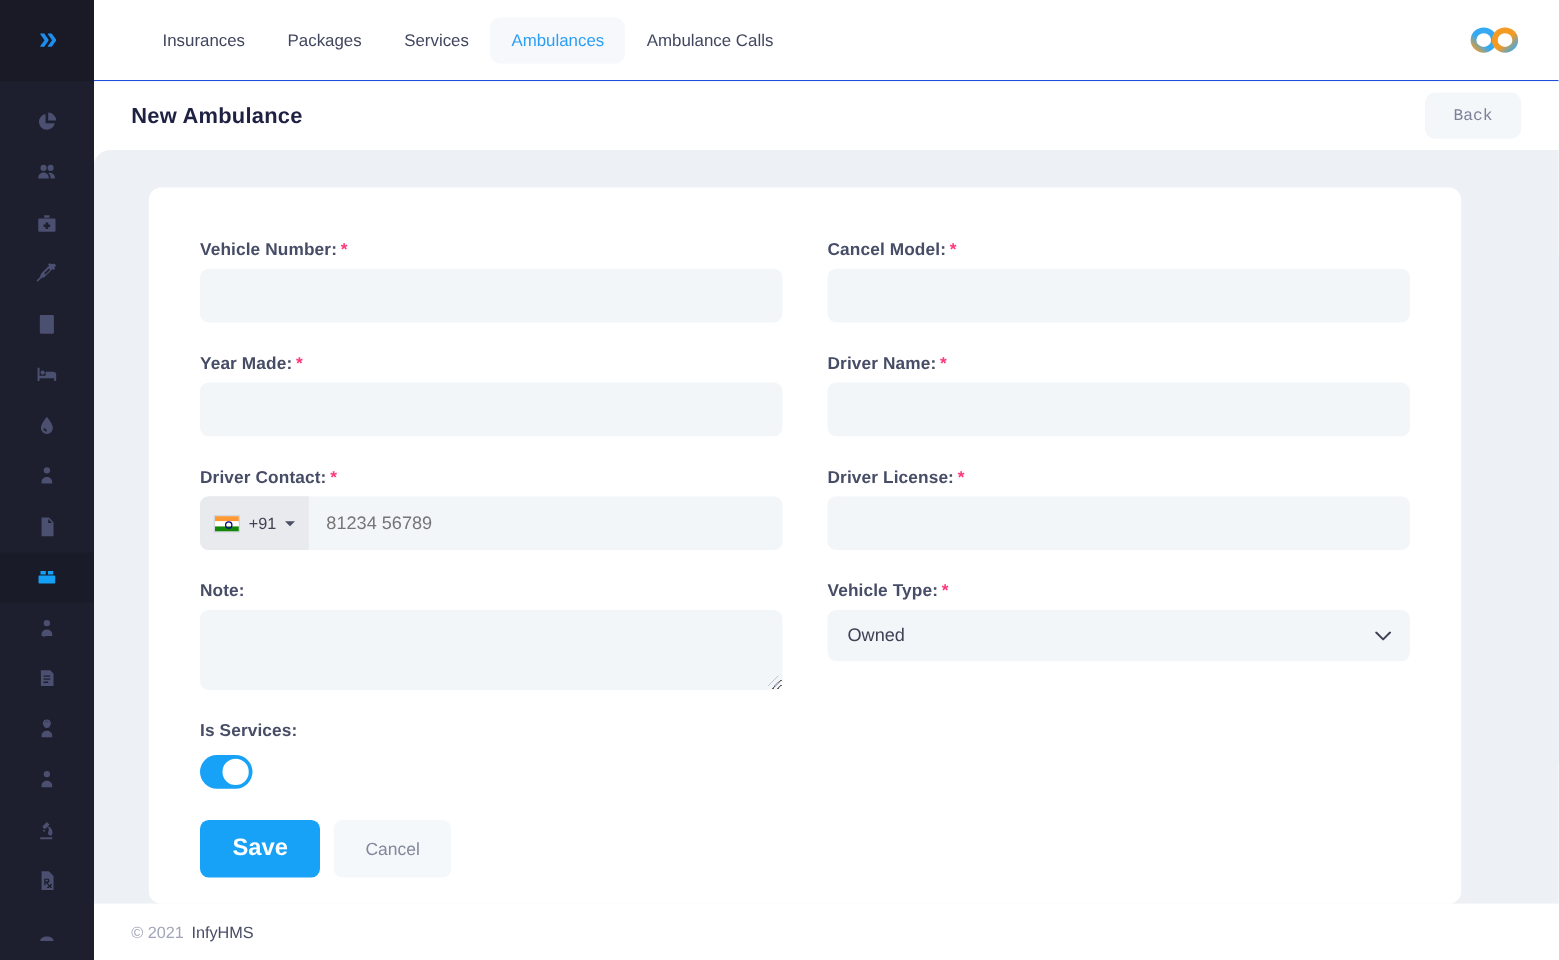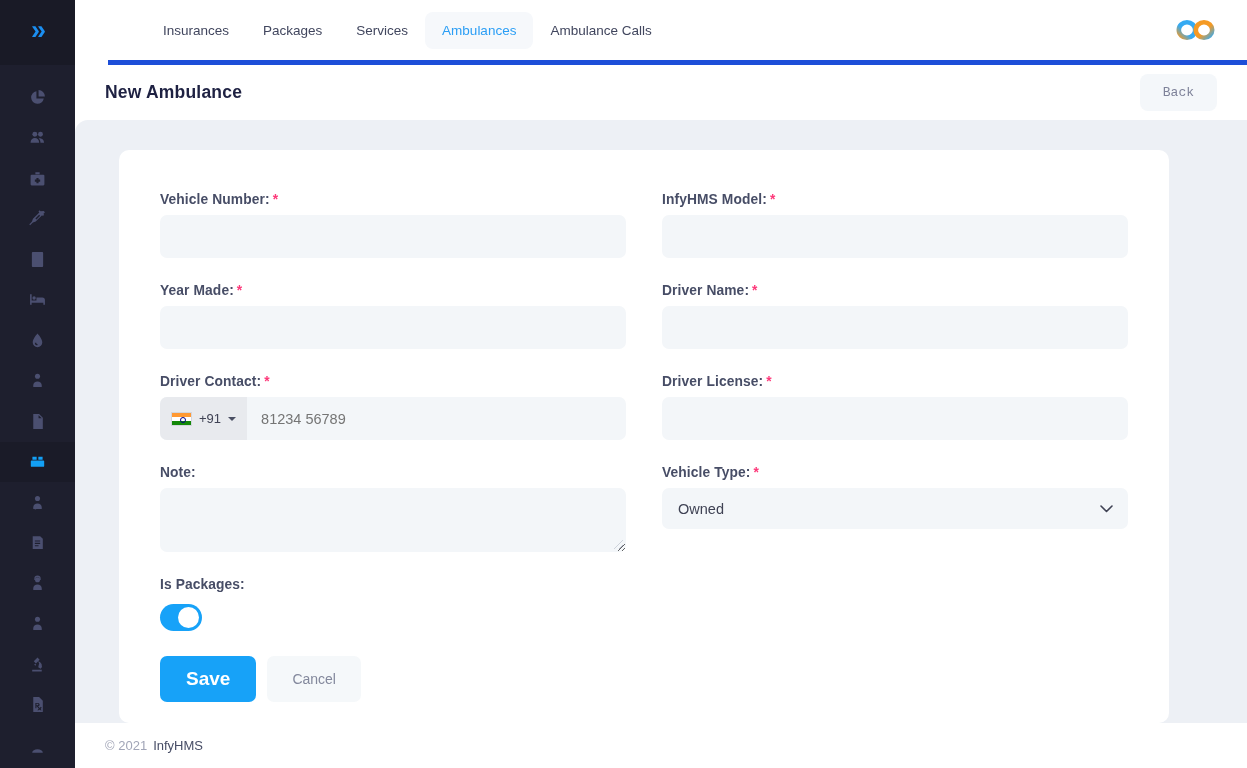--- a/index.html
+++ b/index.html
@@ -18,21 +18,21 @@
     justify-content:center; cursor:pointer; color:#4b4f70; }
   .s-item svg { width:17px; height:17px; fill:#4b4f70; }
   .s-item.active { background:#17182383; }
   .s-item.active svg { fill:#13a0f5; }
 
   
   .main { margin-left:75px; width:1172px; height:768px; display:flex;
     flex-direction:column; }
 
   .topbar { height:65px; background:#fff; display:flex; align-items:center;
-    padding:0 31px 0 38px; border-bottom:5px solid #1d4ed8; flex:0 0 auto;margin-left:33px; }
+    padding:0 31px 0 38px; border-bottom:1px solid #1d4ed8; flex:0 0 auto; }
   .tabs { display:flex; align-items:center; flex:1; }
   .tab { font-size:13.5px; font-weight:500; color:#41465e; padding:11px 17px;
     border-radius:8px; cursor:pointer; white-space:nowrap; }
   .tab.active { color:#2b9ef5; background:#f6f8fb; }
 
   .page-header { height:55px; background:#fff; display:flex; align-items:center;
     justify-content:space-between; padding:0 30px; flex:0 0 auto; }
   .page-title { font-size:17.5px; font-weight:700; color:#1e2142; letter-spacing:.2px; }
   .back-btn { background:#f4f7fa; color:#7e8299; border:none; font-size:13px;
     padding:11px 23px; border-radius:8px; cursor:pointer;
@@ -253,21 +253,21 @@
   <div class="content">
     <div class="card">
       <div class="form-grid">
 
         <div class="fg">
           <label class="f-label"><span>Vehicle Number:</span><span class="req">*</span></label>
           <input class="t-input" type="text" value="" style="">
         </div>
 
         <div class="fg">
-          <label class="f-label"><span>InfyHMS Model:</span><span class="req">*</span></label>
+          <label class="f-label"><span>Cancel Model:</span><span class="req">*</span></label>
           <input class="t-input" type="text" value="" style="">
         </div>
 
         <div class="fg">
           <label class="f-label"><span>Year Made:</span><span class="req">*</span></label>
           <input class="t-input" type="text" value="" style="">
         </div>
 
         <div class="fg">
           <label class="f-label"><span>Driver Name:</span><span class="req">*</span></label>
@@ -309,21 +309,21 @@
             <select class="t-select">
               <option>Owned</option>
             </select>
             <svg class="select-chevron" width="13" height="8" viewBox="0 0 13 8">
               <path d="M1 1l5.5 5.5L12 1" fill="none" stroke="#3f4254" stroke-width="1.6" stroke-linecap="round" stroke-linejoin="round"></path>
             </svg>
           </div>
         </div>
 
         <div class="fg full" style="margin-bottom:22px;">
-          <label class="f-label" style="margin-bottom:12px;"><span>Is Packages:</span></label>
+          <label class="f-label" style="margin-bottom:12px;"><span>Is Services:</span></label>
           <div class="toggle">
             <span class="knob"></span>
           </div>
         </div>
 
         <div class="btn-row full">
           <button class="save-btn">Save</button>
           <button class="cancel-btn">Cancel</button>
         </div>
 

